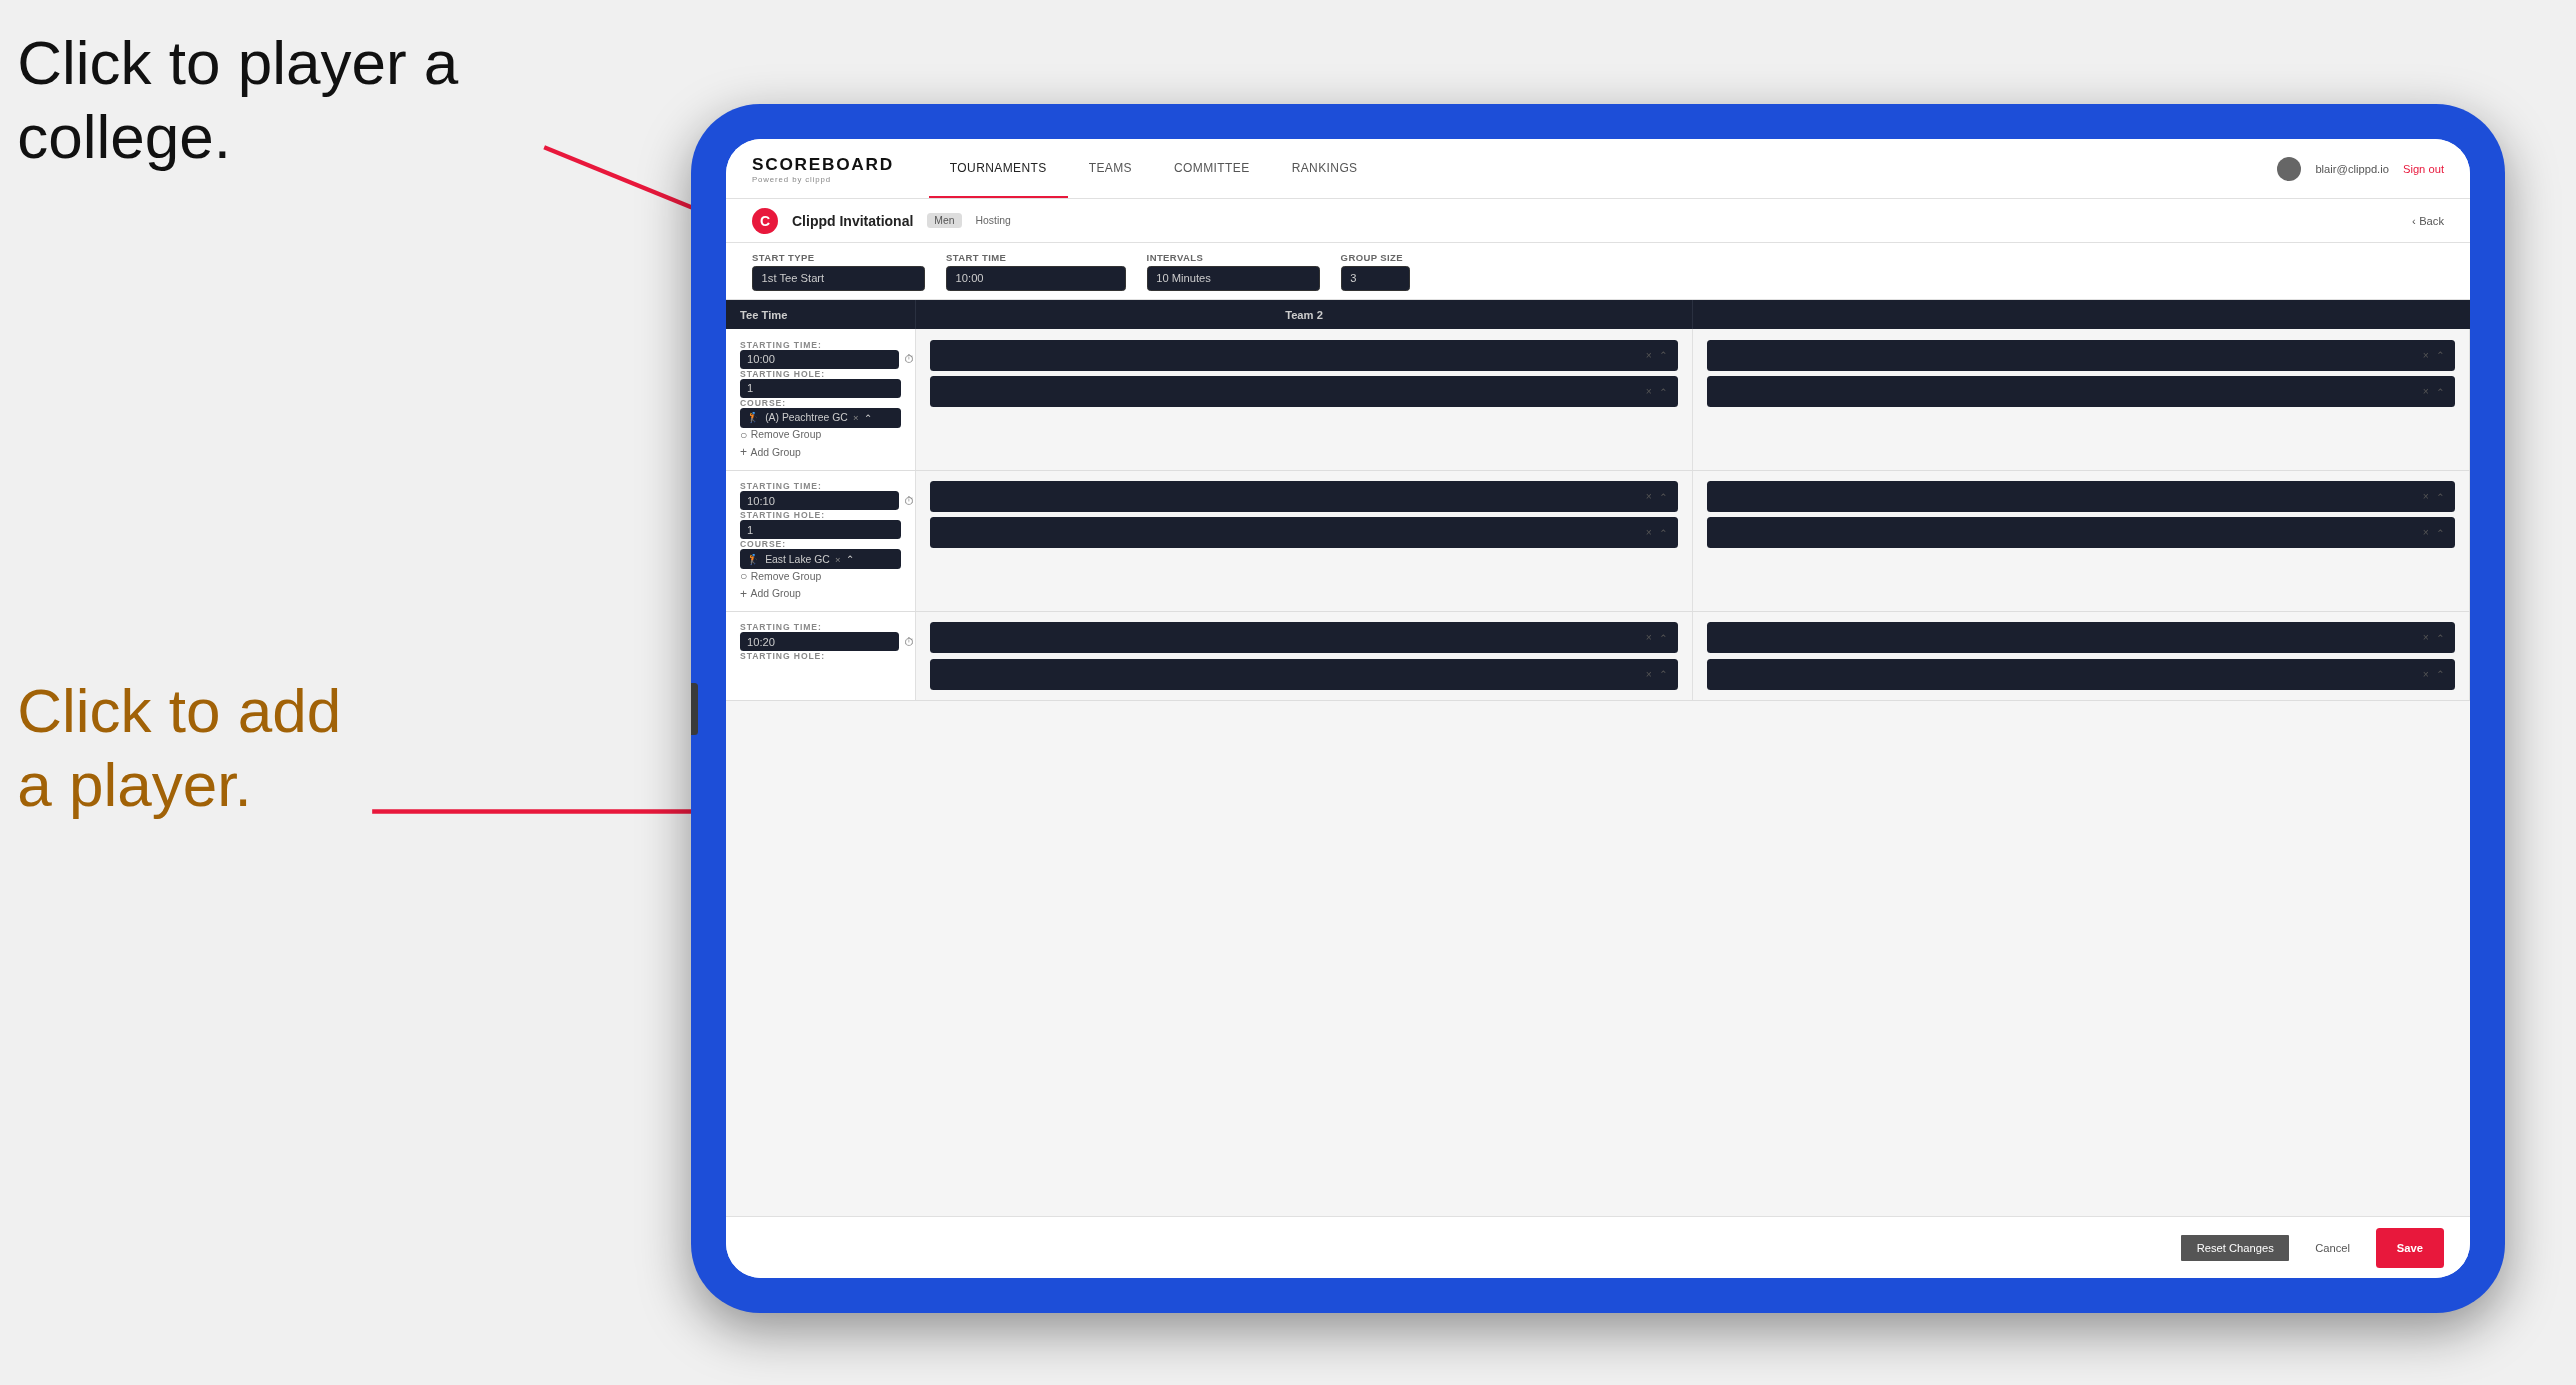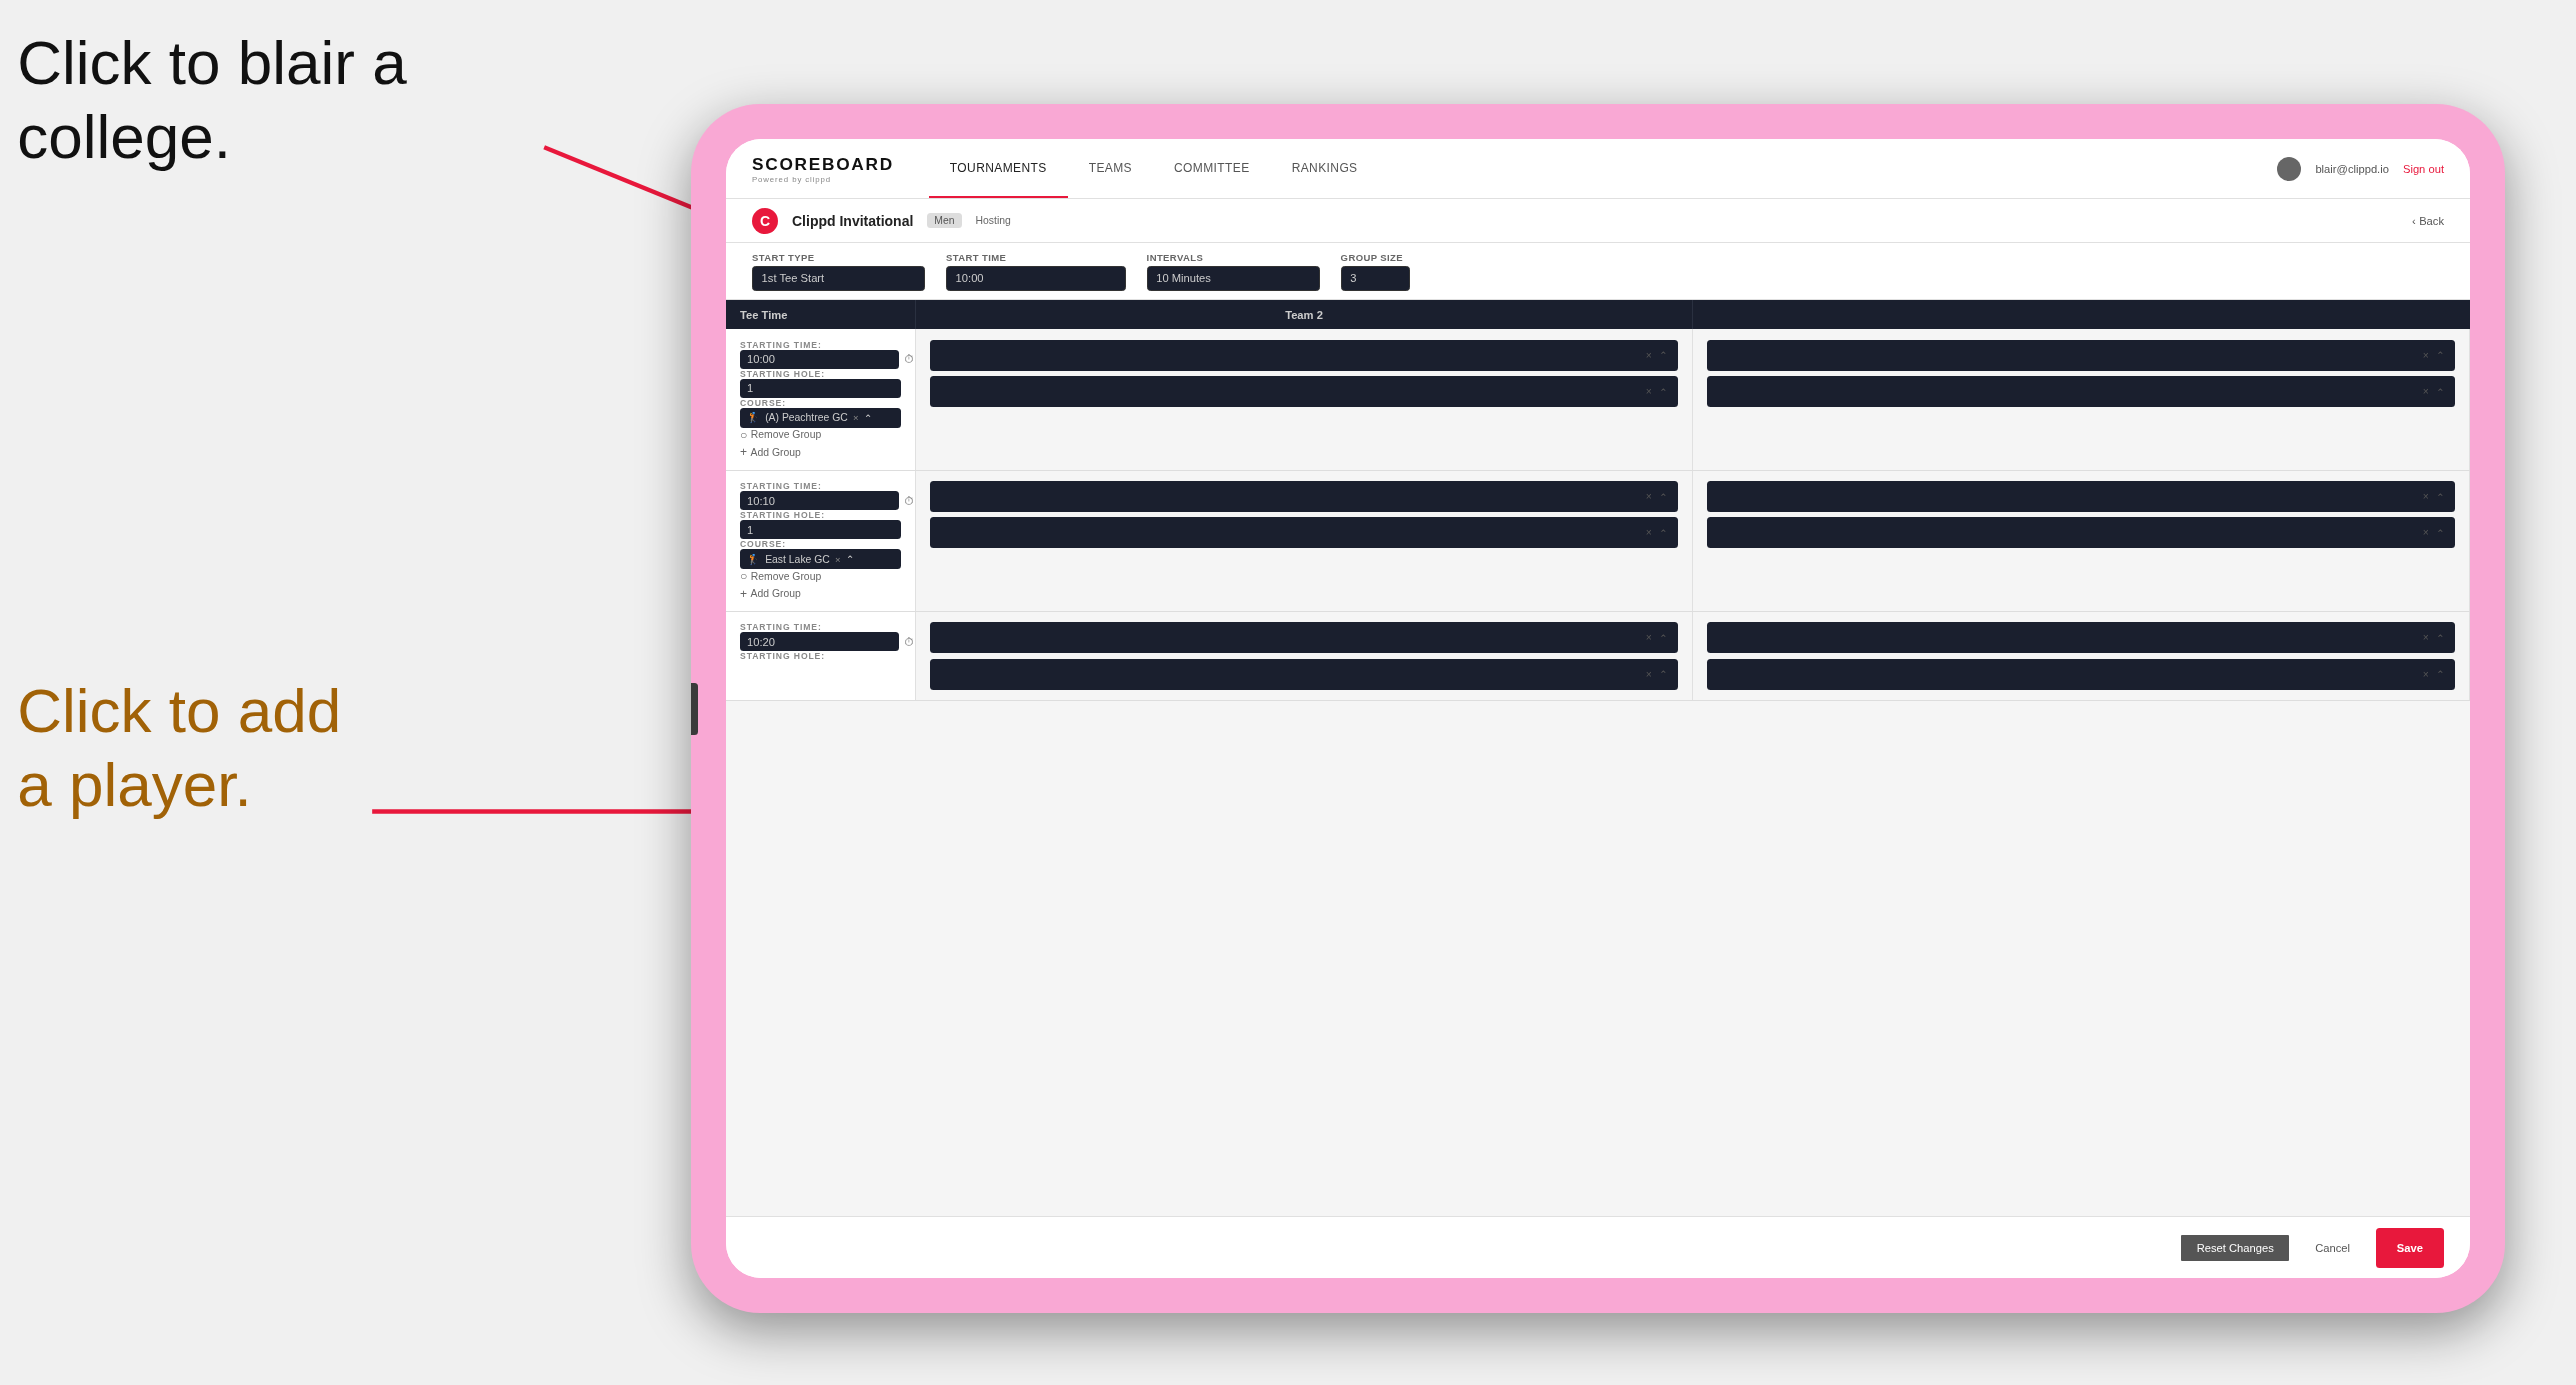--- a/index.html
+++ b/index.html
@@ -50,21 +50,21 @@
       pointer-events: none;
     }
 
     
     .tablet-frame {
       position: absolute;
       top: 104px;
       left: 691px;
       width: 1814px;
       height: 1209px;
-      background: #f9a8d4;
+      background: #1d4ed8;
       border-radius: 69px;
       padding: 35px;
       box-shadow: 0 17.3px 52px rgba(0,0,0,0.4);
     }
     .tablet-screen {
       width: 100%;
       height: 100%;
       background: #fff;
       border-radius: 35px;
       overflow: hidden;
@@ -419,21 +419,21 @@
       width: 7px;
       height: 52px;
       background: #3a3a3a;
       border-radius: 0 3.5px 3.5px 0;
     }
   </style>
 </head>
 <body>
 
 <div class="annotation-top">
-  <span>Click to blair a</span><br>
+  <span>Click to player a</span><br>
   <span>college.</span>
 </div>
 
 <div class="annotation-bottom">
   <span>Click to add</span><br>
   <span>a player.</span>
 </div>
 
 <svg class="arrow-top" viewBox="0 0 600 300" xmlns="http://www.w3.org/2000/svg">
   <defs>

